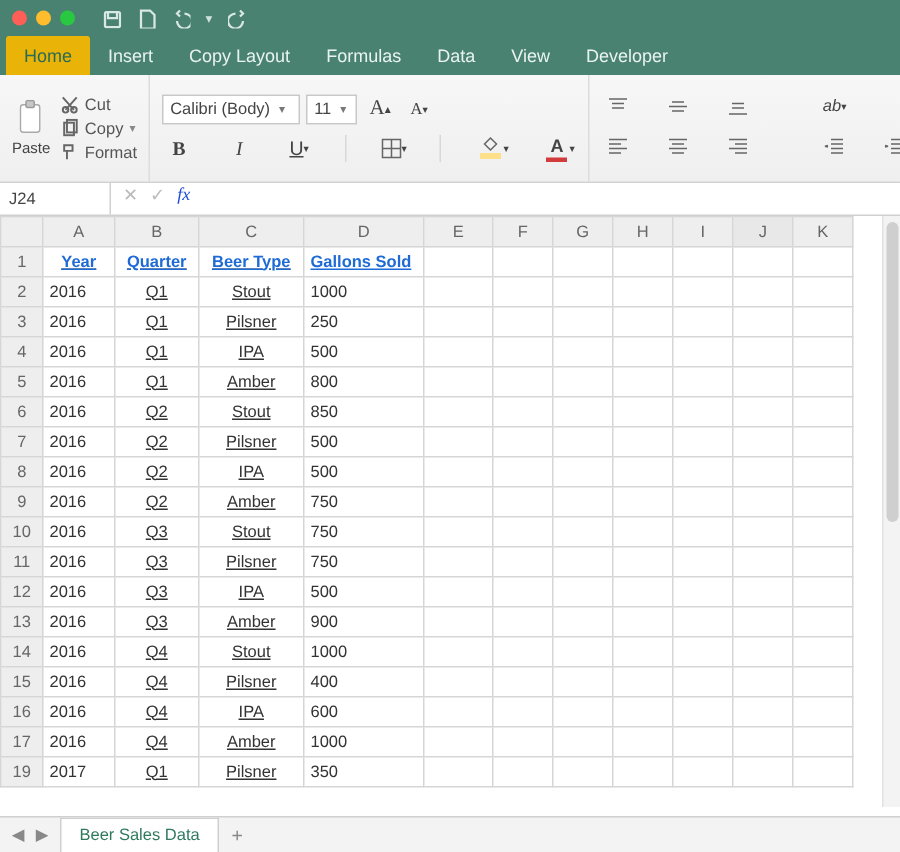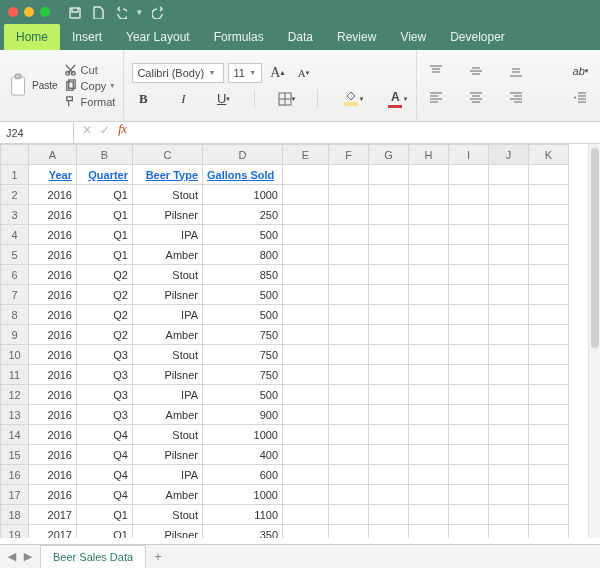--- a/index.html
+++ b/index.html
@@ -7,52 +7,52 @@
   .titlebar { height: 24px; background: #4a8272; display: flex; align-items: center; padding: 0 8px; gap: 6px; }
   .traffic { display: flex; gap: 6px; }
   .dot { width: 10px; height: 10px; border-radius: 50%; }
   .dot.red { background: #ff5f57; }
   .dot.yellow { background: #ffbd2e; }
   .dot.green { background: #28c940; }
   .tb-icons { display: flex; gap: 10px; margin-left: 12px; align-items: center; }
   .tb-icons svg { width: 13px; height: 13px; fill: none; stroke: #d9e8e2; stroke-width: 1.5; }
   .ribbon-tabs { height: 26px; background: #4a8272; display: flex; align-items: stretch; padding-left: 4px; gap: 0; }
   .rtab { color: #e9f3ef; font-size: 12px; padding: 6px 12px 4px; cursor: default; }
-  .rtab.active { background: #bef264; color: #2b6b56; border-radius: 2px 2px 0 0; }
+  .rtab.active { background: #eab308; color: #2b6b56; border-radius: 2px 2px 0 0; }
   .ribbon { height: 72px; background: linear-gradient(#f7f7f7,#efefef); border-bottom: 1px solid #d0d0d0; display: flex; align-items: stretch; }
   .grp { border-right: 1px solid #dcdcdc; padding: 4px 8px; display: flex; flex-direction: column; justify-content: center; gap: 2px; }
   .paste-grp { flex-direction: row; align-items: center; gap: 6px; }
-  .paste-btn { display: flex; flex-direction: row; align-items: center; gap: 2px; font-size: 10px; color: #444; }
+  .paste-btn { display: flex; flex-direction: column; align-items: center; gap: 2px; font-size: 10px; color: #444; }
   .paste-btn svg { width: 22px; height: 26px; }
   .mini { display: flex; align-items: center; gap: 4px; font-size: 11px; color: #555; }
   .mini svg { width: 13px; height: 13px; stroke: #666; fill: none; stroke-width: 1.4; }
   .font-row { display: flex; gap: 4px; align-items: center; margin-bottom: 4px; }
   .combo { height: 20px; background: #fff; border: 1px solid #c8c8c8; display: flex; align-items: center; padding: 0 4px; font-size: 11px; color: #444; gap: 6px; }
   .combo .caret { font-size: 8px; color: #777; }
   .btnrow { display: flex; gap: 18px; align-items: center; }
   .ibtn { width: 22px; height: 20px; border: 1px solid transparent; display: flex; align-items: center; justify-content: center; font-family: "Times New Roman", serif; font-size: 13px; color: #444; background: transparent; }
   .swatch { width: 14px; height: 4px; }
   .align-grp .btnrow { margin-bottom: 4px; }
   .wrap-grp { padding-right: 12px; }
   .wrap-row { display: flex; align-items: center; gap: 22px; font-size: 16px; color: #444; margin-bottom: 6px; }
   .wrap-row svg { width: 16px; height: 14px; }
   .fx-bar { height: 22px; border-bottom: 1px solid #d0d0d0; display: flex; align-items: flex-start; background: #fff; }
   .name-box { width: 74px; height: 100%; border-right: 1px solid #d0d0d0; padding: 0 6px; font-size: 11px; color: #444; display: flex; align-items: center; }
   .fx-ctrl { display: flex; align-items: center; gap: 8px; padding: 0 8px; color: #999; }
   .fx-ctrl span { font-size: 12px; }
-  .fx-ctrl .fxlabel { font-style: italic; font-family: "Times New Roman", serif; color: #c2410c; }
+  .fx-ctrl .fxlabel { font-style: italic; font-family: "Times New Roman", serif; color: #1d4ed8; }
   .grid-wrap { position: relative; height: 394px; overflow: hidden; }
   table.sheet { border-collapse: collapse; table-layout: fixed; }
   .sheet th, .sheet td { border: 1px solid #d6d6d6; height: 20px; font-size: 11px; padding: 0 4px; background: #fff; }
   .sheet thead th { background: #eee; color: #666; font-weight: normal; text-align: center; }
   .sheet .rowhdr { background: #eee; color: #666; text-align: center; width: 28px; }
   .sheet .corner { background: #eee; width: 28px; }
   .hdr-link { color: #1f6bd6; text-decoration: underline; font-weight: 600; font-size: 11px; }
-  .num { text-align: right; }
-  .txt { text-align: right; }
+  .num { }
+  .txt { text-align: center; text-decoration: underline; }
   .sel-col { background: #e8e8e8 !important; color: #2b6b56; }
   .tab-strip { position: absolute; bottom: 0; left: 0; right: 0; height: 24px; background: #f3f3f3; border-top: 1px solid #d0d0d0; display: flex; align-items: center; }
   .nav-arrows { display: flex; gap: 0; padding: 0 4px; }
   .nav-arrows span { width: 16px; text-align: center; color: #888; font-size: 11px; }
   .sheet-tab { height: 100%; background: #fff; border: 1px solid #cfcfcf; border-bottom: none; padding: 0 12px; display: flex; align-items: center; font-size: 11px; color: #2f7a5f; font-weight: 500; }
   .add-sheet { width: 24px; text-align: center; color: #888; font-size: 13px; }
   .scrollbar-v { position: absolute; top: 0; right: 0; width: 12px; height: 100%; background: #f3f3f3; border-left: 1px solid #e2e2e2; }
   .scroll-thumb { position: absolute; left: 2px; width: 8px; background: #cfcfcf; border-radius: 4px; }
 </style>
 </head>
@@ -80,24 +80,23 @@
     <svg>
         <path d="M5 3a5 5 0 1 0 5 5"></path>
         <path d="M8 1l2 2-2 2"></path>
       </svg>
   </div>
 </div>
 
 <div class="ribbon-tabs" id="ribbon-tabs">
     <div class="rtab active">Home</div>
     <div class="rtab">Insert</div>
-    <div class="rtab">Year Layout</div>
+    <div class="rtab">Copy Layout</div>
     <div class="rtab">Formulas</div>
     <div class="rtab">Data</div>
-    <div class="rtab">Review</div>
     <div class="rtab">View</div>
     <div class="rtab">Developer</div>
   </div>
 
 <div class="ribbon">
   <div class="grp paste-grp">
     <div class="paste-btn">
       <svg viewBox="0 0 24 28">
           <rect x="4" y="4" width="14" height="20" rx="2" fill="#fff" stroke="#a9a9a9"></rect>
           <rect x="8" y="1" width="6" height="5" rx="1" fill="#c7c7c7" stroke="#999"></rect>
@@ -506,34 +505,20 @@
           <td class="num">1000</td>
           <td></td>
           <td></td>
           <td></td>
           <td></td>
           <td></td>
           <td></td>
           <td></td>
         </tr>
         <tr>
-          <td class="rowhdr">18</td>
-          <td class="num">2017</td>
-          <td class="txt">Q1</td>
-          <td class="txt">Stout</td>
-          <td class="num">1100</td>
-          <td></td>
-          <td></td>
-          <td></td>
-          <td></td>
-          <td></td>
-          <td></td>
-          <td></td>
-        </tr>
-        <tr>
           <td class="rowhdr">19</td>
           <td class="num">2017</td>
           <td class="txt">Q1</td>
           <td class="txt">Pilsner</td>
           <td class="num">350</td>
           <td></td>
           <td></td>
           <td></td>
           <td></td>
           <td></td>

